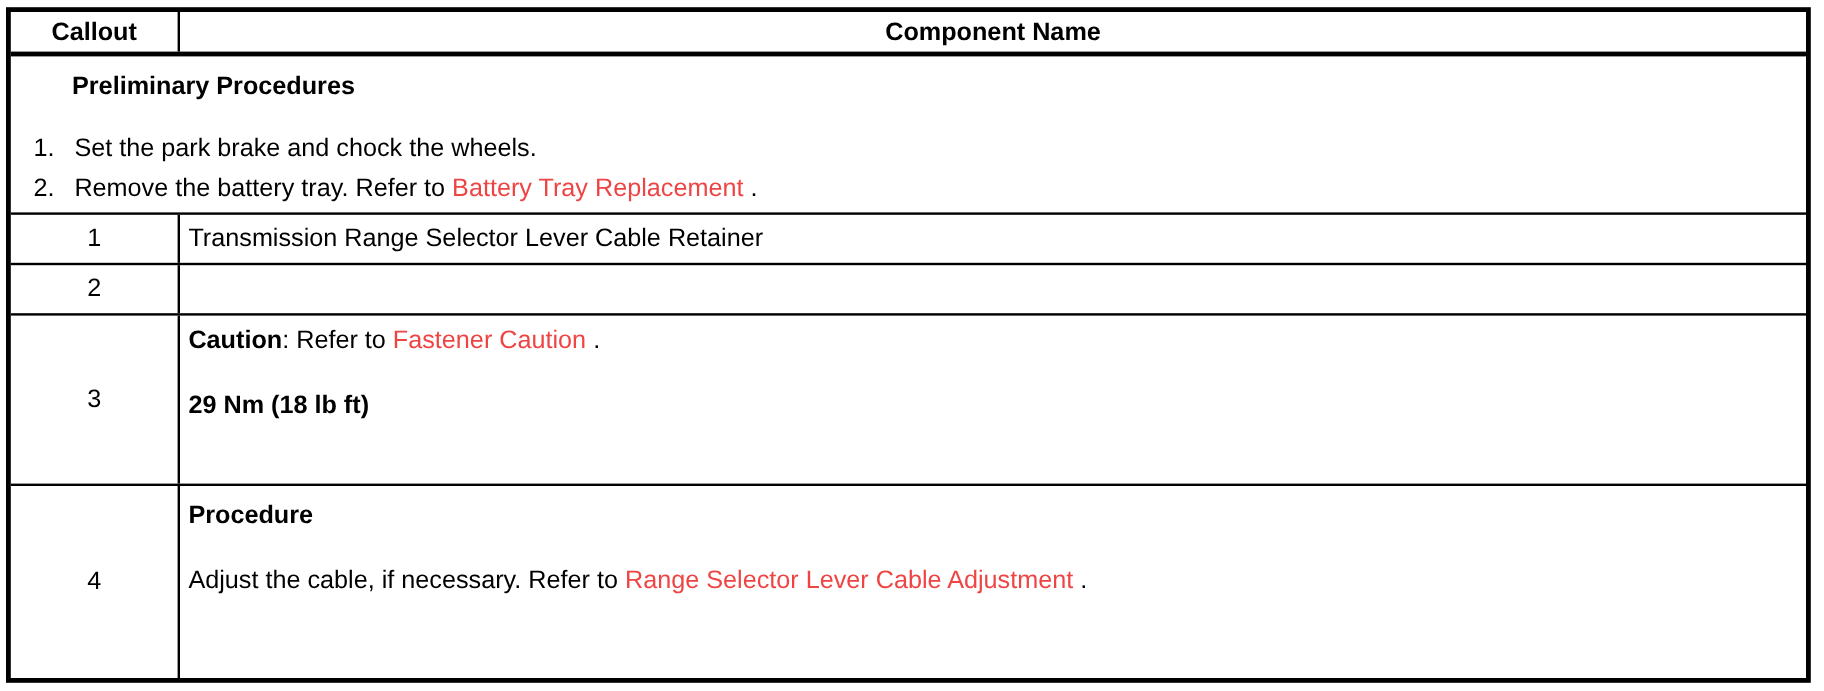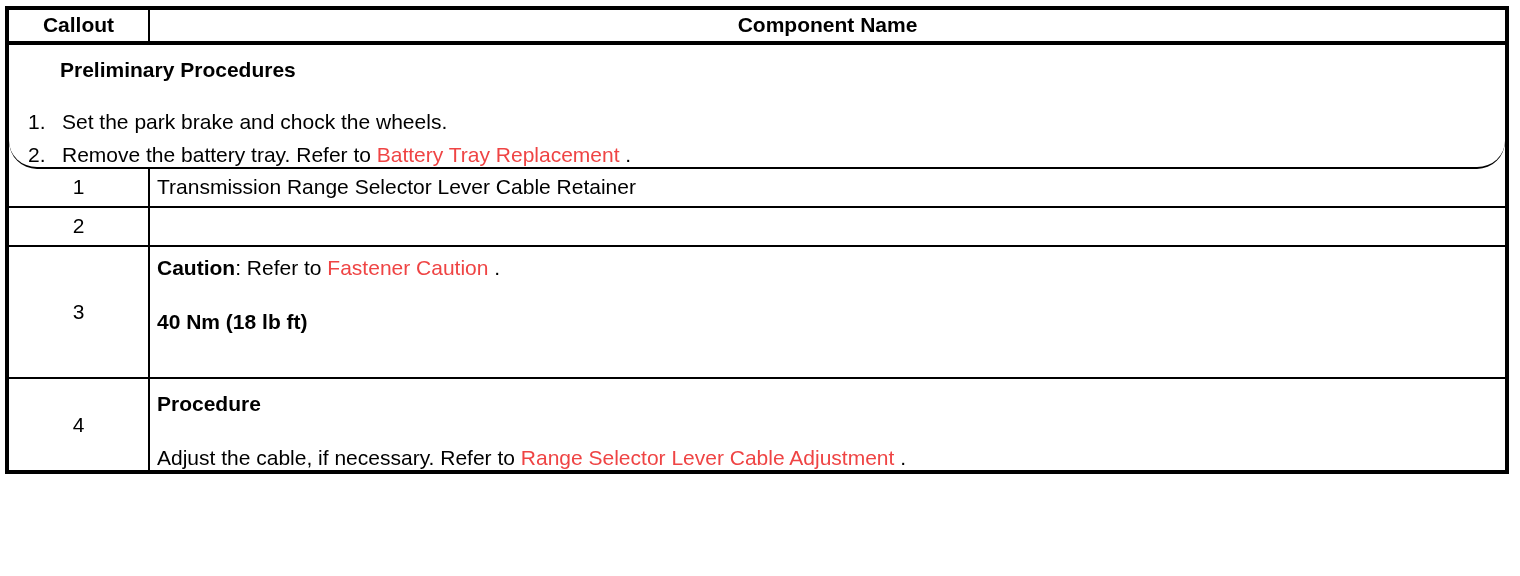--- a/index.html
+++ b/index.html
@@ -15,41 +15,40 @@
     font-family: "Liberation Sans", sans-serif;
     font-size: 21px;
     color: #000000;
     overflow: hidden;
   }
   .tbl {
     position: absolute;
     left: 5px;
     top: 6px;
     width: 1504px;
-    height: 468px;
+    height: 563px;
     box-sizing: border-box;
     border: 4px solid #000000;
     background: #ffffff;
     display: flex;
     flex-direction: column;
   }
   .row {
     display: flex;
     box-sizing: border-box;
     width: 100%;
   }
   .header-row {
     height: 37px;
     border-bottom: 4px solid #000000;
   }
   .prelim-row {
     display: block;
     height: 132px;
     border-bottom: 2px solid #000000;
-    border-radius: 28px;
   }
   .r-single {
     height: 42px;
     border-bottom: 2px solid #000000;
   }
   .r-tall3 {
     height: 142px;
     border-bottom: 2px solid #000000;
   }
   .r-tall4 {
@@ -153,21 +152,21 @@
     </div>
 
     <div class="row r-single">
       <div class="c1">2</div>
     </div>
 
     <div class="row r-tall3">
       <div class="c1">3</div>
       <div class="c2">
         <div class="par"><span class="b">Caution</span><span>: Refer to </span><span class="ref">Fastener Caution</span><span> .</span></div>
-        <div class="par b">40 Nm (18 lb ft)</div>
+        <div class="par b">29 Nm (18 lb ft)</div>
       </div>
     </div>
 
     <div class="row r-tall4">
       <div class="c1">4</div>
       <div class="c2">
         <div class="par b">Procedure</div>
         <div class="par"><span>Adjust the cable, if necessary. Refer to </span><span class="ref">Range Selector Lever Cable Adjustment</span><span> .</span></div>
       </div>
     </div>

